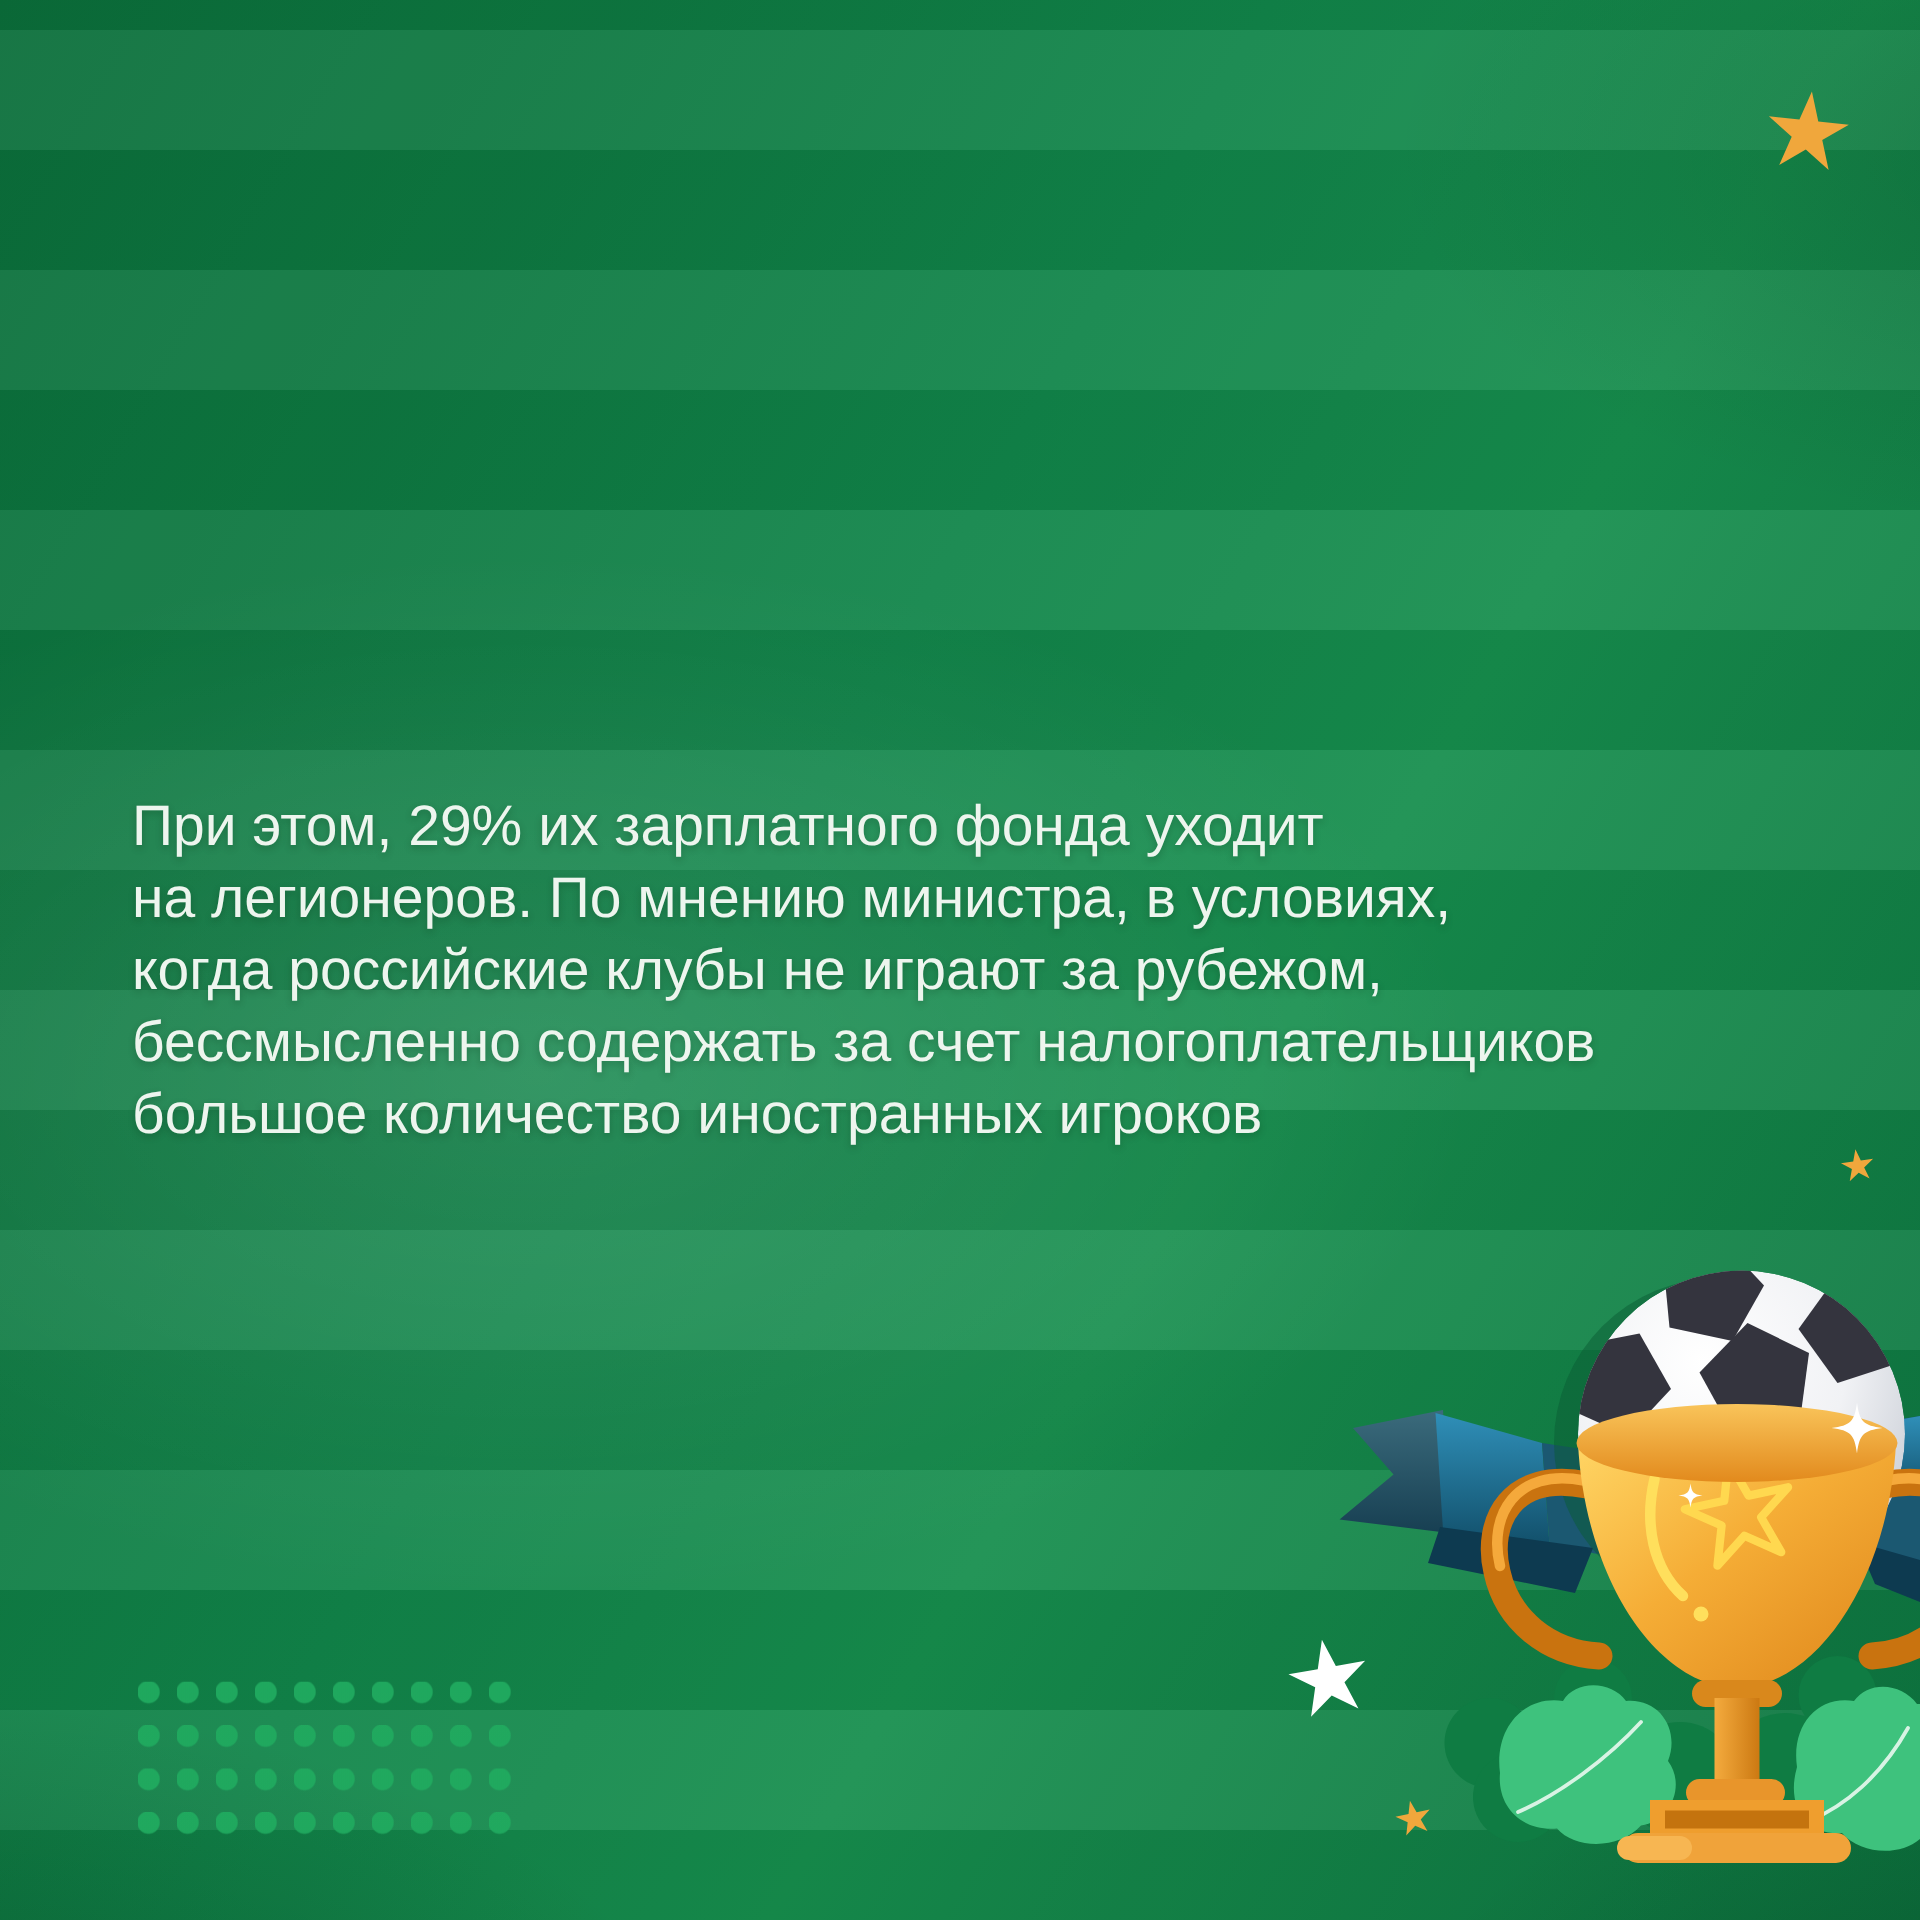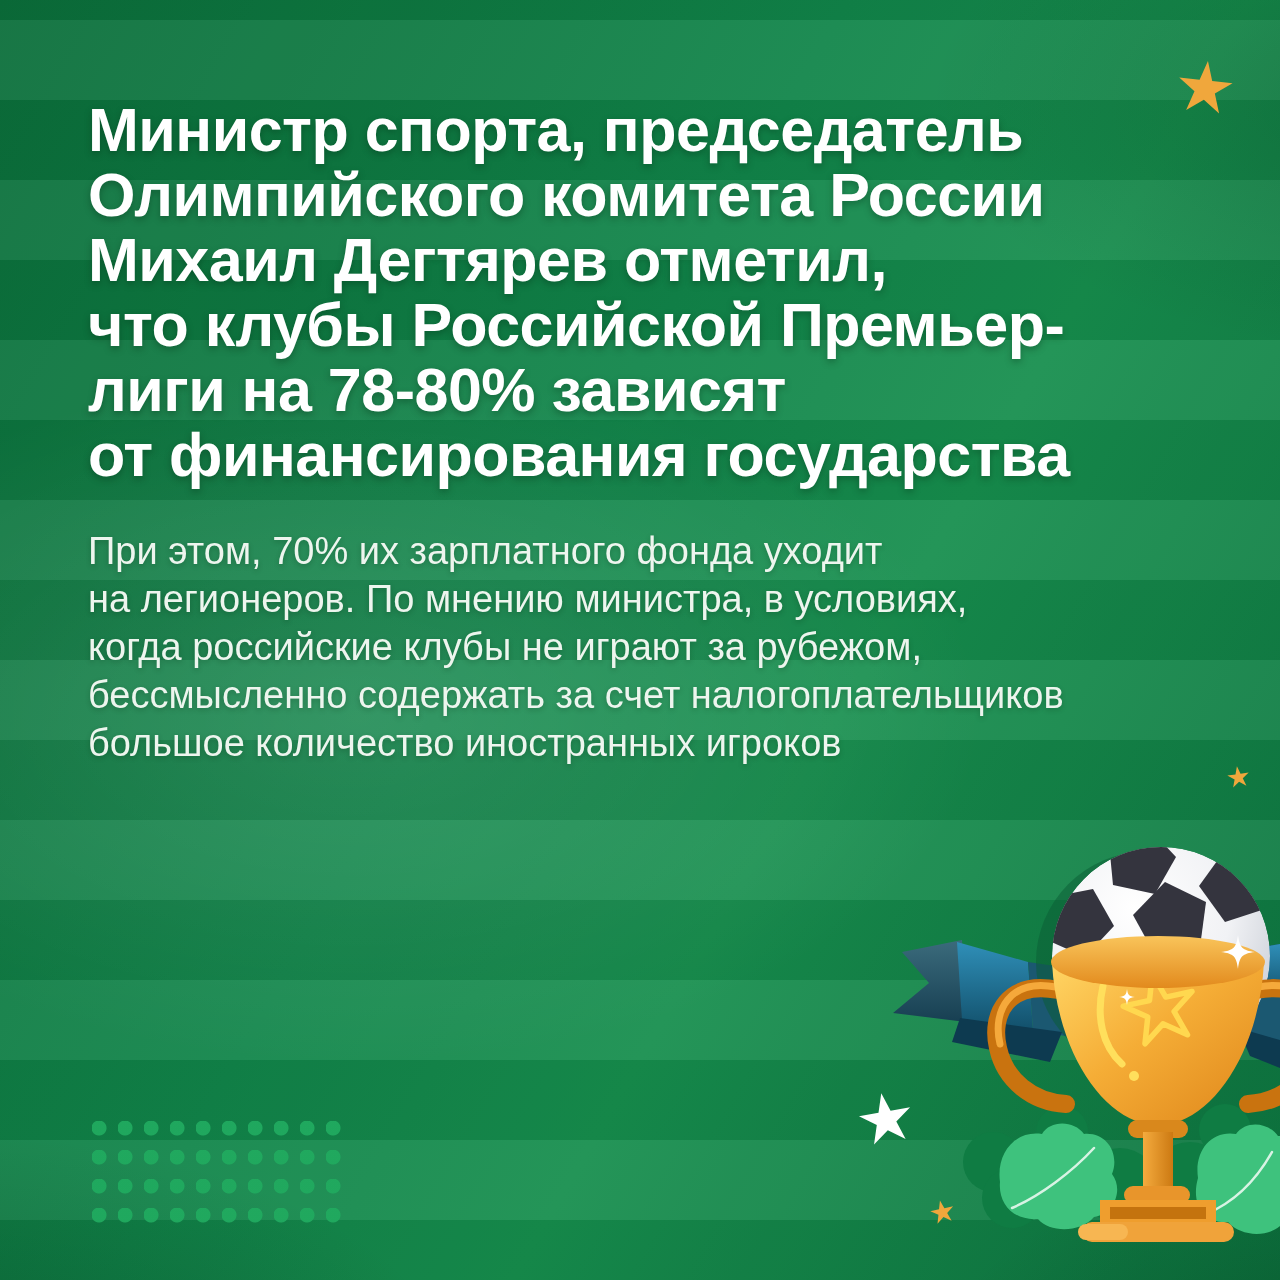--- a/index.html
+++ b/index.html
@@ -158,25 +158,19 @@
     </g>
 
     <g fill="#ffffff">
       <path transform="translate(1238,952) scale(17)" d="M0,-1 C0.1,-0.25 0.25,-0.1 1,0 C0.25,0.1 0.1,0.25 0,1 C-0.1,0.25 -0.25,0.1 -1,0 C-0.25,-0.1 -0.1,-0.25 0,-1 Z"></path>
       <path transform="translate(1127,997) scale(8)" d="M0,-1 C0.1,-0.25 0.25,-0.1 1,0 C0.25,0.1 0.1,0.25 0,1 C-0.1,0.25 -0.25,0.1 -1,0 C-0.25,-0.1 -0.1,-0.25 0,-1 Z"></path>
     </g>
   </svg>
 
   <div class="dots"></div>
 
-  <h1 class="headline">Министр спорта, председатель
-Олимпийского комитета России
-Михаил Дегтярев отметил,
-что клубы Российской Премьер-
-лиги на 78-80% зависят
-от финансирования государства</h1>
-  <p class="body-text p1">При этом, 70% их зарплатного фонда уходит
+  <p class="body-text p1">При этом, 29% их зарплатного фонда уходит
 на легионеров. По мнению министра, в условиях,
  когда российские клубы не играют за рубежом,
 бессмысленно содержать за счет налогоплательщиков
 большое количество иностранных игроков</p>
 
 </div>
 
 </body></html>

